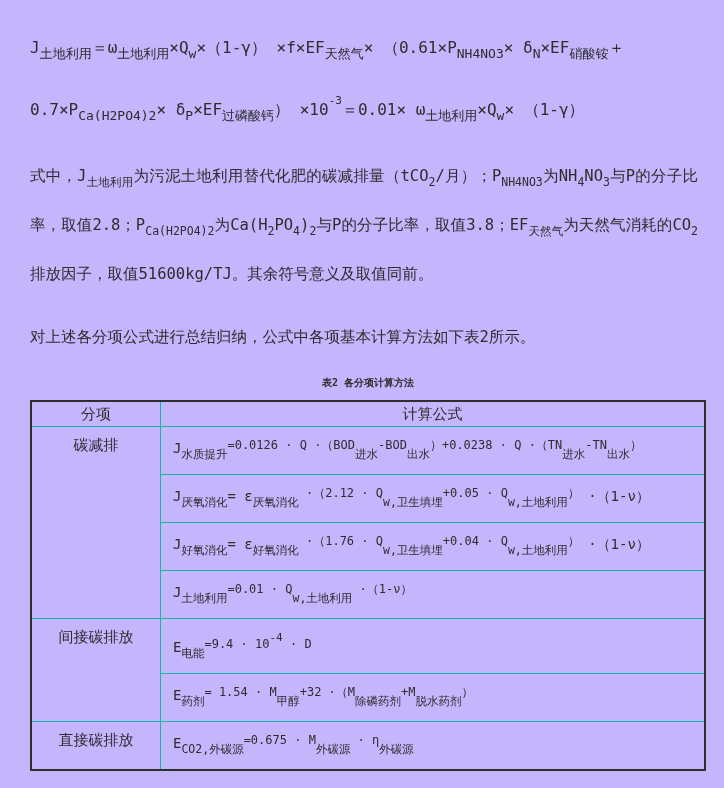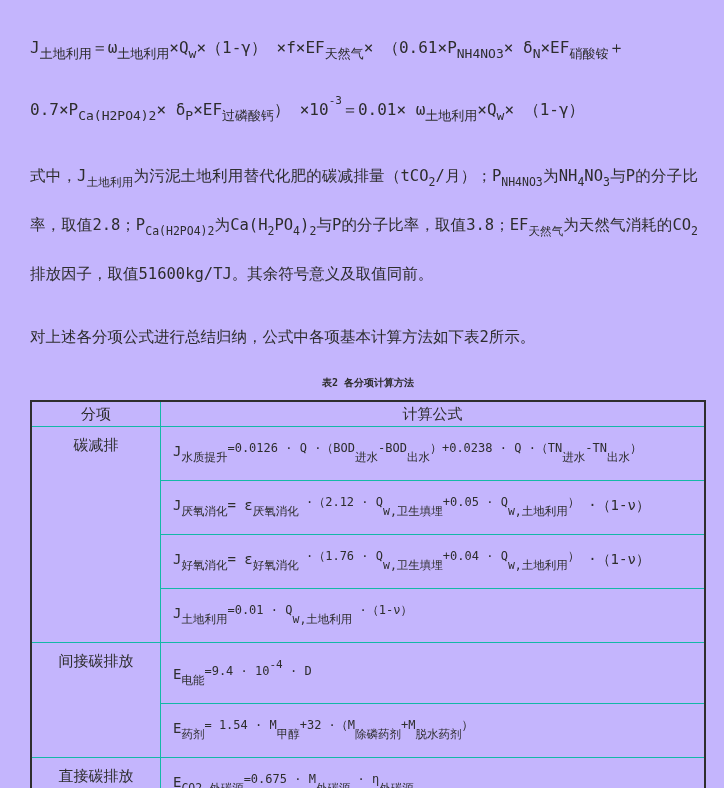--- a/index.html
+++ b/index.html
@@ -24,21 +24,21 @@
   .table-title{margin-top:27px;width:676px;text-align:center;font-weight:bold;font-size:10px;line-height:18px;}
 
   table.calc{
     border-collapse:collapse;margin-top:8px;width:676px;
     border:2px solid #2e2e2e;table-layout:fixed;
   }
   table.calc th,table.calc td{border:1px solid #14b8a6;}
   table.calc th{font-weight:normal;font-size:15px;height:24px;text-align:center;padding:0;}
   th.col-item{width:128px;}
   .cat-cell{text-align:center;vertical-align:top;padding-top:9px;font-size:15px;}
-  .formula-cell{font-size:14px;padding:8px 8px 9px 12px;line-height:27px;white-space:nowrap;overflow:hidden;}
+  .formula-cell{font-size:14px;padding:8px 8px 9px 12px;line-height:21px;white-space:nowrap;overflow:hidden;}
 
   
   .sg-n{}
   .sg-s{font-size:11.5px;vertical-align:-5px;}
   .sg-u{font-size:12px;vertical-align:4px;}
   .sg-h{font-size:11px;vertical-align:11px;}
 </style>
 </head>
 <body>
 

